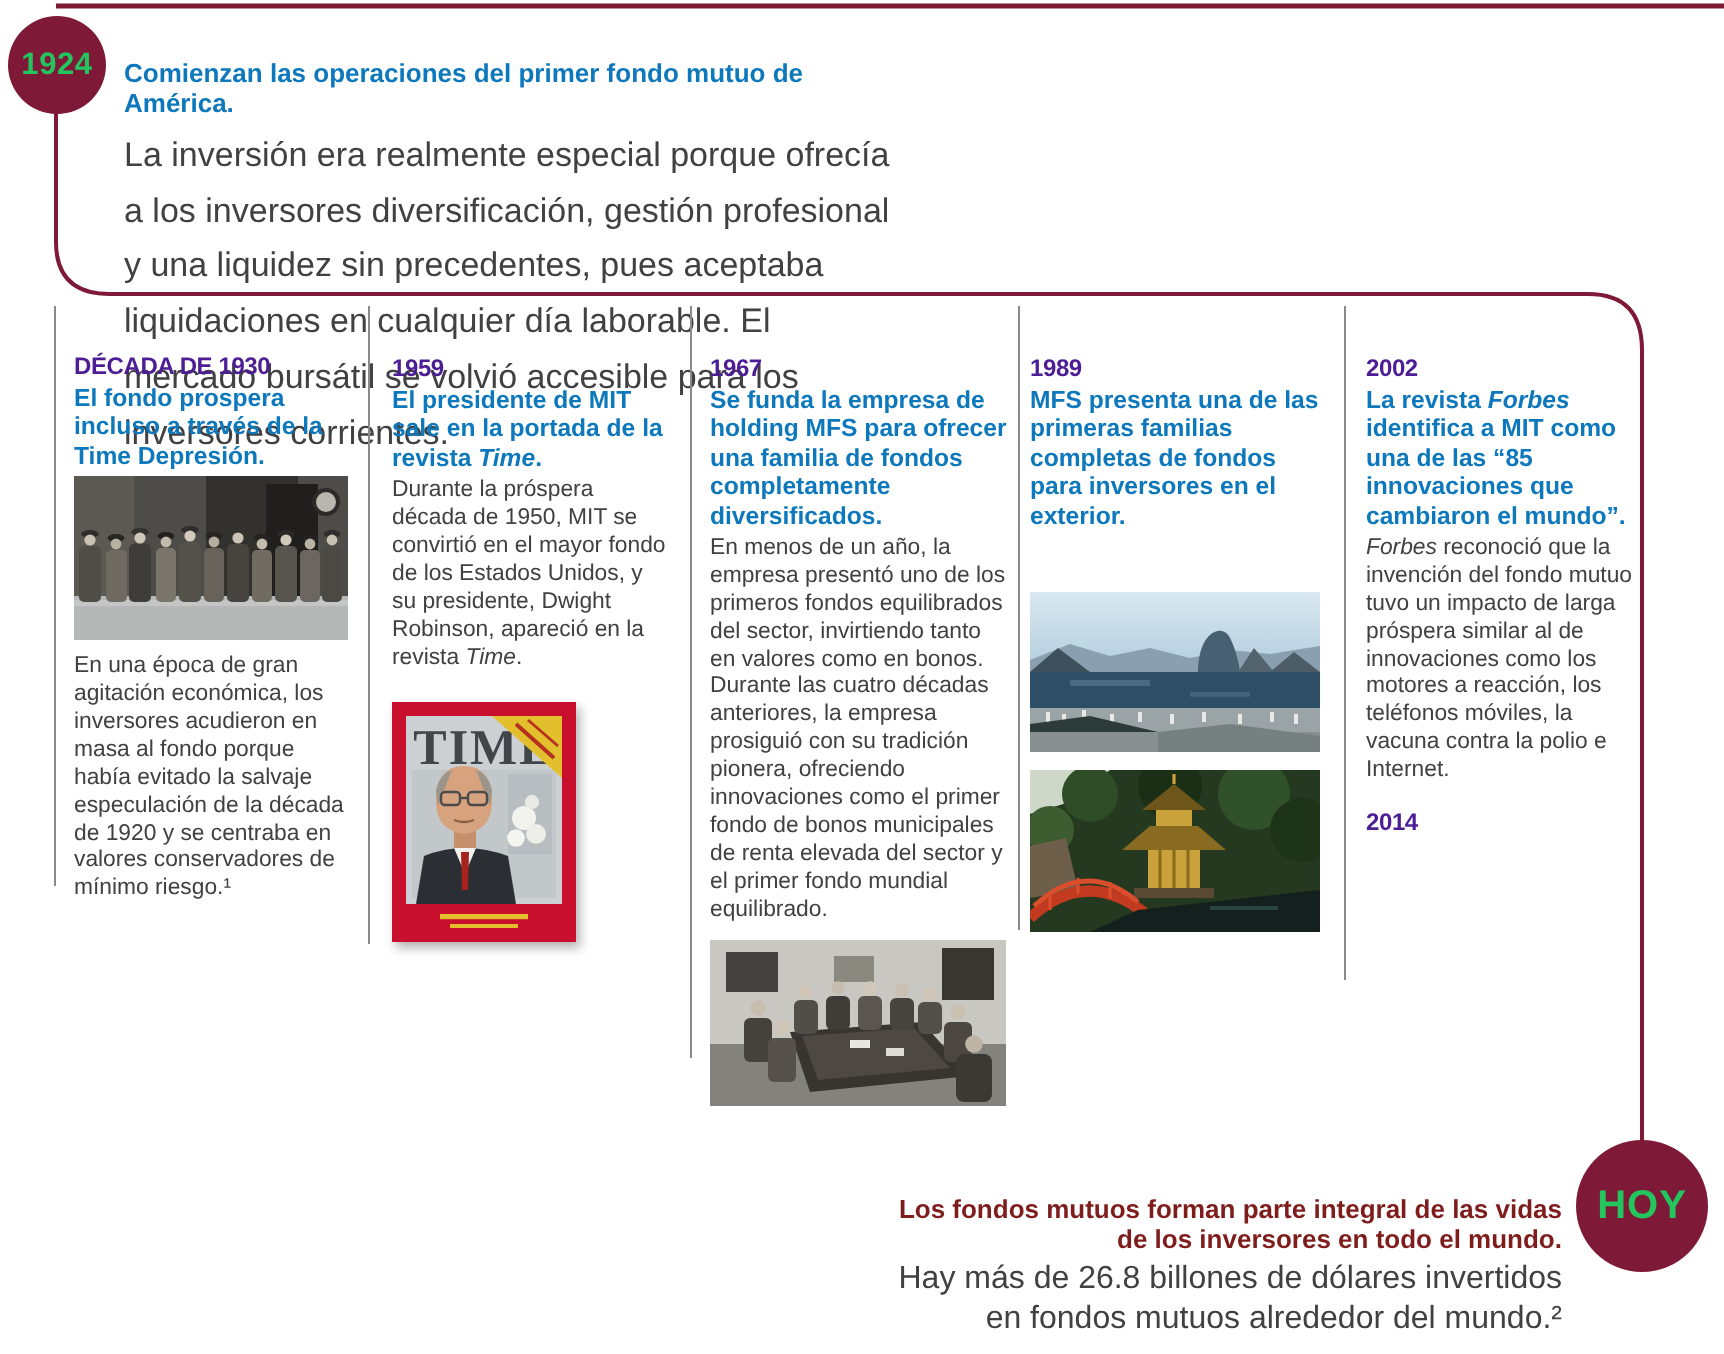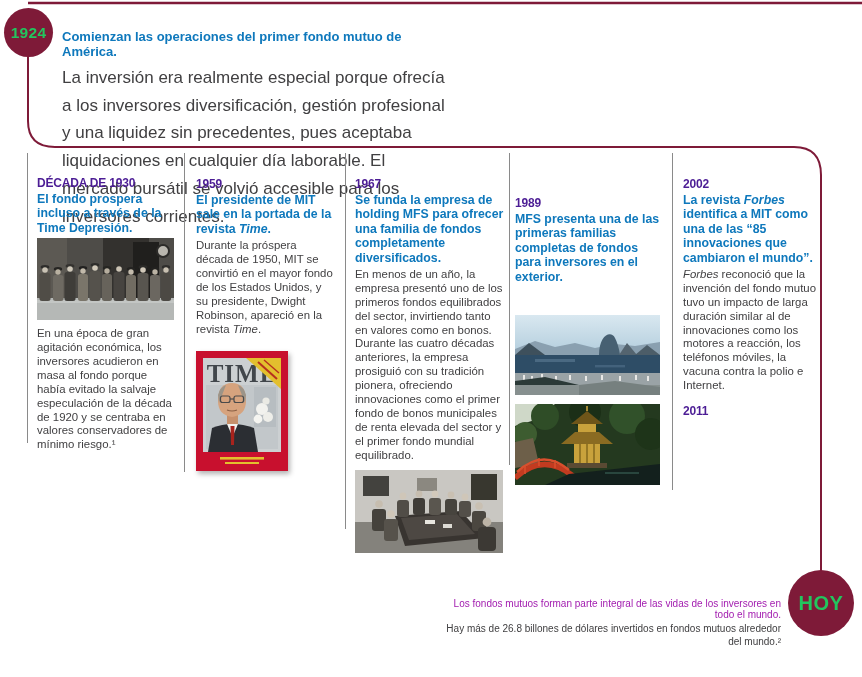--- a/index.html
+++ b/index.html
@@ -22,21 +22,21 @@
   
   #header { left:62px; top:9px; width:392px;margin-top:20px; }
   .hdr-title { color:#0E78BC; font-weight:bold; font-size:13px; margin:0 0 5px 0; }
   .hdr-body  { color:#414042; font-size:17px; line-height:1.63; margin:0; }
 
   
   .col { position:absolute; }
   #col1 { left:37px;  top:176px; width:137px; }
   #col2 { left:196px; top:177px; width:137px; }
   #col3 { left:355px; top:177px; width:149px; }
-  #col4 { left:515px; top:177px; width:146px;margin-top:19px; }
+  #col4 { left:515px; top:177px; width:146px; }
   #col5 { left:683px; top:177px; width:135px; }
 
   .col-year { color:#4c1d95; font-weight:bold; font-size:12px; letter-spacing:-0.2px; margin:0; }
   .col-sub  { color:#0E78BC; font-weight:bold; font-size:12.3px; line-height:1.17; margin:2px 0 3px 0; }
   .col-body { color:#414042; font-size:11.4px; line-height:1.22; margin:0; }
   .it { font-style:italic; }
 
   .photo { display:block; }
   .ph-depression { margin:3px 0 7px 0; }
   .ph-time { margin-top:15px; box-shadow:2px 3px 5px rgba(0,0,0,.3); }
@@ -48,22 +48,22 @@
   
   .divider { position:absolute; width:1px; background:#8A8A8A; }
   #div1 { left:27px;  top:153px; height:290px; }
   #div2 { left:184px; top:153px; height:319px; }
   #div3 { left:345px; top:153px; height:376px; }
   #div4 { left:509px; top:153px; height:312px; }
   #div5 { left:672px; top:153px; height:337px; }
 
   
   #footer { position:absolute; right:81px; top:598px; width:340px; text-align:right; }
-  .ft-title { color:#a21caf; font-weight:normal; font-size:10px; line-height:1.12; margin:0; }
-  .ft-body  { color:#414042; font-size:10px; line-height:1.25; margin:3px 0 0 0; }
+  .ft-title { color:#7f1d1d; font-weight:bold; font-size:13px; line-height:1.12; margin:0; }
+  .ft-body  { color:#414042; font-size:16px; line-height:1.25; margin:3px 0 0 0; }
 
   .lines-svg { position:absolute; left:0; top:0; z-index:1; pointer-events:none; }
 </style>
 </head>
 <body>
 
 <div class="canvas">
 
   <svg class="lines-svg" width="862" height="677" viewBox="0 0 862 677">
     <line x1="28" y1="3" x2="862" y2="3" stroke="#7E1A38" stroke-width="2.4"></line>
@@ -278,22 +278,22 @@
       <line x1="40" y1="56" x2="40" y2="64" stroke="#d94f2d" stroke-width="1.6"></line>
 
       <polygon points="54,70 145,60 145,81 30,81" fill="#13201d"></polygon>
       <rect x="90" y="68" width="34" height="2" fill="#2c4a42" opacity="0.9"></rect>
     </svg>
   </div>
 
   <div class="col" id="col5">
     <p class="col-year">2002</p>
     <p class="col-sub"><span>La revista </span><span class="it">Forbes</span><span> identifica a MIT como una de las “85 innovaciones que cambiaron el mundo”.</span></p>
-    <p class="col-body"><span class="it">Forbes</span><span> reconoció que la invención del fondo mutuo tuvo un impacto de larga duración similar al de innovaciones como los motores a reacción, los teléfonos móviles, la vacuna contra la polio e Internet.</span></p>
-    <p class="col-year year2">2011</p>
+    <p class="col-body"><span class="it">Forbes</span><span> reconoció que la invención del fondo mutuo tuvo un impacto de larga próspera similar al de innovaciones como los motores a reacción, los teléfonos móviles, la vacuna contra la polio e Internet.</span></p>
+    <p class="col-year year2">2014</p>
   </div>
 
   <div id="footer">
     <p class="ft-title">Los fondos mutuos forman parte integral de las vidas de los inversores en todo el mundo.</p>
     <p class="ft-body">Hay más de 26.8 billones de dólares invertidos en fondos mutuos alrededor del mundo.²</p>
   </div>
 
   <div class="badge" id="badge-hoy">
     <span>HOY</span>
   </div>

